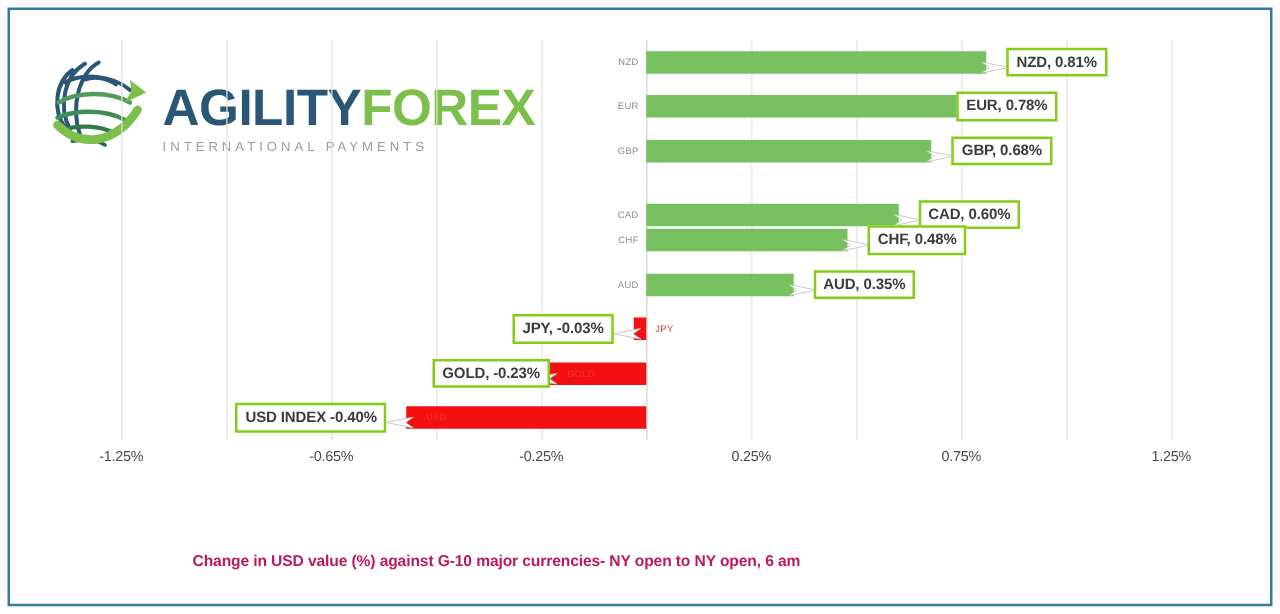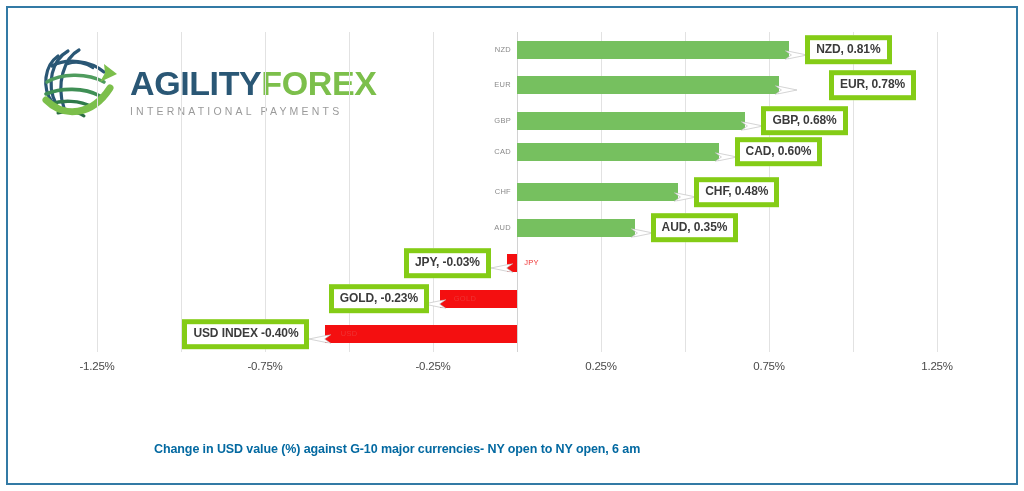--- a/index.html
+++ b/index.html
@@ -44,21 +44,21 @@
     width: 86px;
     height: 82px;
   }
   .logo-text {
     position: absolute;
     left: 92px;
     top: 24px;
     width: 210px;
   }
   .logo-word {
-    font-size: 34px;
+    font-size: 41px;
     font-weight: bold;
     letter-spacing: -0.4px;
     line-height: 1;
     white-space: nowrap;
   }
   .logo-word .w1 { color: #2a5775; }
   .logo-word .w2 { color: #7cbf4b; }
   .logo-sub {
     margin-top: 5px;
     font-size: 10.5px;
@@ -129,21 +129,21 @@
     height: 18px;
   }
   .bar.pos { background: #76c05f; }
   .bar.neg { background: #f40f10; }
 
   .callout {
     position: absolute;
     top: 50%;
     transform: translateY(-50%);
     background: #ffffff;
-    border: 5px solid #84cc16;
+    border: 2px solid #84cc16;
     font-size: 12px;
     font-weight: bold;
     color: #3b3b3b;
     padding: 3px 6px 4px 6px;
     white-space: nowrap;
     line-height: 1.05;
     box-sizing: border-box;
     letter-spacing: -0.1px;
   }
   .leader {
@@ -153,21 +153,21 @@
     pointer-events: none;
   }
 
   
   .caption {
     position: absolute;
     left: 146px;
     top: 434px;
     font-size: 12.5px;
     font-weight: bold;
-    color: #0369a1;
+    color: #be185d;
     white-space: nowrap;
     letter-spacing: -0.1px;
   }
 </style>
 </head>
 <body>
 
 <div id="page">
   <div class="outer-frame">
 
@@ -205,50 +205,50 @@
           <div class="gridline" style="left: 168px;"></div>
           <div class="gridline" style="left: 252px;"></div>
           <div class="gridline" style="left: 336px;"></div>
           <div class="gridline zero" style="left: 420px;"></div>
           <div class="gridline" style="left: 504px;"></div>
           <div class="gridline" style="left: 588px;"></div>
           <div class="gridline" style="left: 672px;"></div>
           <div class="gridline" style="left: 756px;"></div>
           <div class="gridline" style="left: 840px;"></div>
           <div class="tick-label" style="left: 0px;">-1.25%</div>
-          <div class="tick-label" style="left: 168px;">-0.75%</div>
+          <div class="tick-label" style="left: 168px;">-0.65%</div>
           <div class="tick-label" style="left: 336px;">-0.25%</div>
           <div class="tick-label" style="left: 504px;">0.25%</div>
           <div class="tick-label" style="left: 672px;">0.75%</div>
           <div class="tick-label" style="left: 840px;">1.25%</div>
           <div class="row" style="top: 0px; height: 35.5556px;">
             <div class="bar pos" style="left: 420px; width: 272.16px;"></div>
             <div class="cat-label" style="right: 426px;">NZD</div>
             <div class="leader" style="left: 688.16px; width: 22px; transform: translateY(-50%);"><svg width="100%" height="9" viewBox="0 0 24 9" preserveAspectRatio="none">
                 <polygon points="0,0 24,4.5 0,9 7,4.5" fill="#ffffff" stroke="#bfbfbf" stroke-width="0.7"></polygon>
               </svg></div>
             <div class="callout" style="left: 708.16px; transform: translateY(-50%);">NZD, 0.81%</div>
           </div>
           <div class="row" style="top: 35.5556px; height: 35.5556px; text-align: center;">
             <div class="bar pos" style="left: 420px; width: 262.08px;"></div>
             <div class="cat-label" style="right: 426px;">EUR</div>
             <div class="leader" style="left: 678.08px; width: 22px; transform: translateY(-50%);"><svg width="100%" height="9" viewBox="0 0 24 9" preserveAspectRatio="none">
                 <polygon points="0,0 24,4.5 0,9 7,4.5" fill="#ffffff" stroke="#bfbfbf" stroke-width="0.7"></polygon>
               </svg></div>
-            <div class="callout" style="left: 732px; transform: translateY(-50%);">EUR, 0.78%</div>
+            <div class="callout" style="left: 668px; transform: translateY(-50%);">EUR, 0.78%</div>
           </div>
           <div class="row" style="top: 71.1111px; height: 35.5556px;">
             <div class="bar pos" style="left: 420px; width: 228.48px;"></div>
             <div class="cat-label" style="right: 426px;">GBP</div>
             <div class="leader" style="left: 644.48px; width: 22px; transform: translateY(-50%);"><svg width="100%" height="9" viewBox="0 0 24 9" preserveAspectRatio="none">
                 <polygon points="0,0 24,4.5 0,9 7,4.5" fill="#ffffff" stroke="#bfbfbf" stroke-width="0.7"></polygon>
               </svg></div>
             <div class="callout" style="left: 664.48px; transform: translateY(-50%);">GBP, 0.68%</div>
           </div>
-          <div class="row" style="top: 102px; height: 35.5556px; text-align: center;">
+          <div class="row" style="top: 122px; height: 35.5556px; text-align: center;">
             <div class="bar pos" style="left: 420px; width: 201.6px;"></div>
             <div class="cat-label" style="right: 426px;">CAD</div>
             <div class="leader" style="left: 617.6px; width: 22px; transform: translateY(-50%);"><svg width="100%" height="9" viewBox="0 0 24 9" preserveAspectRatio="none">
                 <polygon points="0,0 24,4.5 0,9 7,4.5" fill="#ffffff" stroke="#bfbfbf" stroke-width="0.7"></polygon>
               </svg></div>
             <div class="callout" style="left: 637.6px; transform: translateY(-50%);">CAD, 0.60%</div>
           </div>
           <div class="row" style="top: 142.222px; height: 35.5556px;">
             <div class="bar pos" style="left: 420px; width: 161.28px;"></div>
             <div class="cat-label" style="right: 426px;">CHF</div>
@@ -272,21 +272,21 @@
                 <polygon points="24,0 0,4.5 24,9 17,4.5" fill="#ffffff" stroke="#bfbfbf" stroke-width="0.7"></polygon>
               </svg></div>
             <div class="callout" style="right: 446.08px; transform: translateY(-50%);">JPY, -0.03%</div>
           </div>
           <div class="row" style="top: 248.889px; height: 35.5556px;">
             <div class="bar neg" style="left: 342.72px; width: 77.28px;"></div>
             <div class="cat-label inside-red" style="left: 320.72px; width: 18px; text-align: right;">GOLD</div>
             <div class="leader" style="right: 491.28px; width: 22px; transform: translateY(-50%);"><svg width="100%" height="9" viewBox="0 0 24 9" preserveAspectRatio="none">
                 <polygon points="24,0 0,4.5 24,9 17,4.5" fill="#ffffff" stroke="#bfbfbf" stroke-width="0.7"></polygon>
               </svg></div>
-            <div class="callout" style="right: 508px; transform: translateY(-50%);">GOLD, -0.23%</div>
+            <div class="callout" style="right: 497px; transform: translateY(-50%);">GOLD, -0.23%</div>
           </div>
           <div class="row" style="top: 284.444px; height: 35.5556px;">
             <div class="bar neg" style="left: 228.48px; width: 191.52px;"></div>
             <div class="cat-label inside-red" style="left: 206.48px; width: 18px; text-align: right;">USD</div>
             <div class="leader" style="right: 605.52px; width: 22px; transform: translateY(-50%);"><svg width="100%" height="9" viewBox="0 0 24 9" preserveAspectRatio="none">
                 <polygon points="24,0 0,4.5 24,9 17,4.5" fill="#ffffff" stroke="#bfbfbf" stroke-width="0.7"></polygon>
               </svg></div>
             <div class="callout" style="right: 627.52px; transform: translateY(-50%);">USD INDEX -0.40%</div>
           </div>
         </div>

